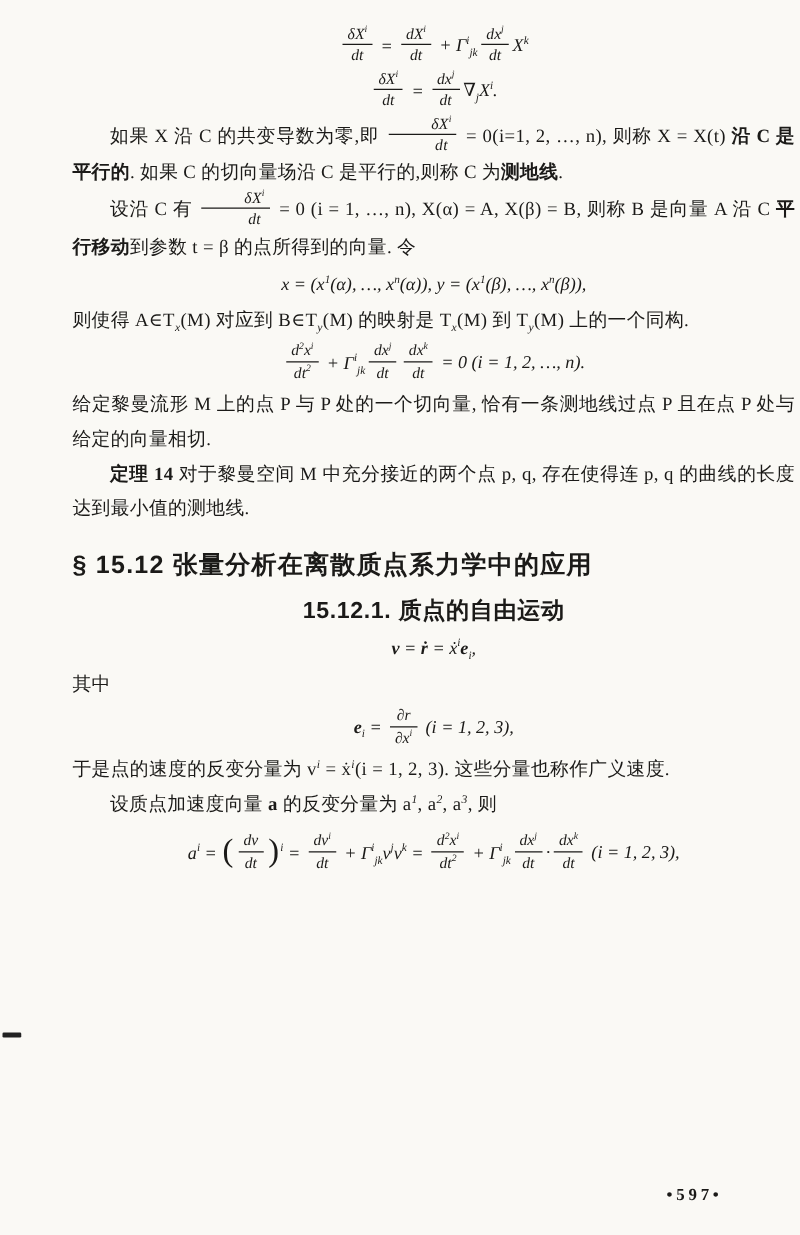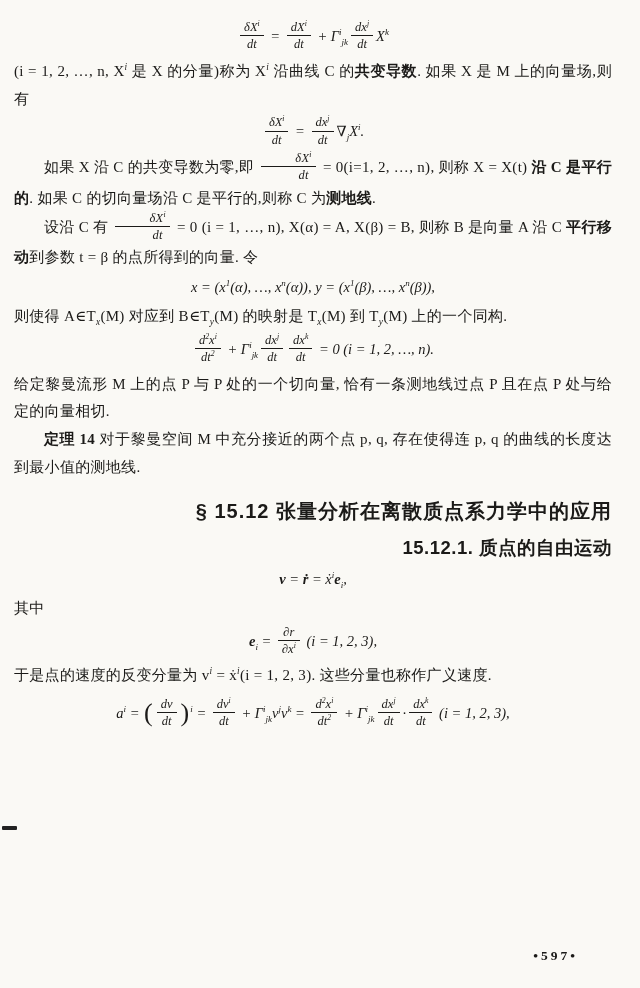--- a/index.html
+++ b/index.html
@@ -7,21 +7,22 @@
     position:relative;
     width:640px;height:988px;
     margin:0 auto;
     background:#faf9f5;
     color:#1b1a18;
     font-family:"Liberation Serif","DejaVu Serif",serif;
     overflow:hidden;
     box-sizing:border-box;
   }
   .content{
-    padding:18px 28px 0 14px;
+    padding:18px 4px 0 14px;
+    margin-left:44px;
   }
   .blk{margin:0;}
   .p{
     font-size:15px;
     line-height:1.85;
     text-align:justify;
     letter-spacing:0.3px;
   }
   .p.indent{text-indent:2em;}
   .eq{
@@ -50,29 +51,29 @@
     font-size:26px;
     font-style:normal;
     vertical-align:middle;
     position:relative;top:-2px;
     margin:0 1px;
   }
   .h1{
     font-family:"Liberation Sans","DejaVu Sans",sans-serif;
     font-weight:bold;
     font-size:20px;
-    text-align:right;
+    text-align:left;
     margin:16px 0 10px 0;
     letter-spacing:1px;
   }
   .h2{
     font-family:"Liberation Sans","DejaVu Sans",sans-serif;
     font-weight:bold;
     font-size:18.5px;
-    text-align:right;
+    text-align:center;
     margin:4px 0 8px 0;
     letter-spacing:0.5px;
   }
   b{font-weight:bold;}
   .page-number{
     position:absolute;
     right:62px;bottom:24px;
     font-size:13.5px;
     font-weight:bold;
     letter-spacing:3px;
@@ -84,32 +85,32 @@
     background:#222;
     border-radius:1px;
   }
 </style>
 </head>
 <body>
 
 <div class="page">
   <div class="content">
       <div class="blk eq"><span class="frac"><span class="num">δX<sup>i</sup></span><span class="den">dt</span></span><span> = </span><span class="frac"><span class="num">dX<sup>i</sup></span><span class="den">dt</span></span><span> + Γ<sup>i</sup><sub>jk</sub></span><span class="frac"><span class="num">dx<sup>j</sup></span><span class="den">dt</span></span><span>X<sup>k</sup></span></div>
-      <div class="blk p"><span>(i = 1, 2, …, n, X<sup>i</sup> 是 X 的分量)称为 X<sup>i</sup> 沿曲线 C 的</span><b>共变导数</b><span>. 如果 X 是 M 上的向量场,则有</span></div>
       <div class="blk eq"><span class="frac"><span class="num">δX<sup>i</sup></span><span class="den">dt</span></span><span> = </span><span class="frac"><span class="num">dx<sup>j</sup></span><span class="den">dt</span></span><span>∇<sub>j</sub>X<sup>i</sup>.</span></div>
       <div class="blk p indent"><span>如果 X 沿 C 的共变导数为零,即 </span><span class="frac"><span class="num">δX<sup>i</sup></span><span class="den">dt</span></span><span> = 0(i=1, 2, …, n), 则称 X = X(t) </span><b>沿 C 是平行的</b><span>. 如果 C 的切向量场沿 C 是平行的,则称 C 为</span><b>测地线</b><span>.</span></div>
       <div class="blk p indent"><span>设沿 C 有 </span><span class="frac"><span class="num">δX<sup>i</sup></span><span class="den">dt</span></span><span> = 0 (i = 1, …, n), X(α) = A, X(β) = B, 则称 B 是向量 A 沿 C </span><b>平行移动</b><span>到参数 t = β 的点所得到的向量. 令</span></div>
       <div class="blk eq"><span>x = (x<sup>1</sup>(α), …, x<sup>n</sup>(α)),  y = (x<sup>1</sup>(β), …, x<sup>n</sup>(β)),</span></div>
       <div class="blk p"><span>则使得 A∈T<sub>x</sub>(M) 对应到 B∈T<sub>y</sub>(M) 的映射是 T<sub>x</sub>(M) 到 T<sub>y</sub>(M) 上的一个同构.</span></div>
       <div class="blk eq"><span class="frac"><span class="num">d<sup>2</sup>x<sup>i</sup></span><span class="den">dt<sup>2</sup></span></span><span> + Γ<sup>i</sup><sub>jk</sub></span><span class="frac"><span class="num">dx<sup>j</sup></span><span class="den">dt</span></span><span class="frac"><span class="num">dx<sup>k</sup></span><span class="den">dt</span></span><span> = 0 (i = 1, 2, …, n).</span></div>
       <div class="blk p"><span>给定黎曼流形 M 上的点 P 与 P 处的一个切向量, 恰有一条测地线过点 P 且在点 P 处与给定的向量相切.</span></div>
       <div class="blk p indent"><b>定理 14</b><span>  对于黎曼空间 M 中充分接近的两个点 p, q, 存在使得连 p, q 的曲线的长度达到最小值的测地线.</span></div>
       <div class="blk h1"><span>§ 15.12  张量分析在离散质点系力学中的应用</span></div>
       <div class="blk h2"><span>15.12.1. 质点的自由运动</span></div>
       <div class="blk eq"><b>v</b><span> = </span><b>ṙ</b><span> = ẋ<sup>i</sup></span><b>e</b><span><sub>i</sub>,</span></div>
       <div class="blk p"><span>其中</span></div>
       <div class="blk eq"><b>e</b><span><sub>i</sub> = </span><span class="frac"><span class="num">∂r</span><span class="den">∂x<sup>i</sup></span></span><span> (i = 1, 2, 3),</span></div>
       <div class="blk p"><span>于是点的速度的反变分量为 v<sup>i</sup> = ẋ<sup>i</sup>(i = 1, 2, 3). 这些分量也称作广义速度.</span></div>
+      <div class="blk p indent"><span>设质点加速度向量 </span><b>a</b><span> 的反变分量为 a<sup>1</sup>, a<sup>2</sup>, a<sup>3</sup>, 则</span></div>
       <div class="blk eq"><span>a<sup>i</sup> = </span><span class="bigpar">(</span><span class="frac"><span class="num">dv</span><span class="den">dt</span></span><span class="bigpar">)</span><span><sup>i</sup> = </span><span class="frac"><span class="num">dv<sup>i</sup></span><span class="den">dt</span></span><span> + Γ<sup>i</sup><sub>jk</sub>v<sup>j</sup>v<sup>k</sup> = </span><span class="frac"><span class="num">d<sup>2</sup>x<sup>i</sup></span><span class="den">dt<sup>2</sup></span></span><span> + Γ<sup>i</sup><sub>jk</sub></span><span class="frac"><span class="num">dx<sup>j</sup></span><span class="den">dt</span></span><span>·</span><span class="frac"><span class="num">dx<sup>k</sup></span><span class="den">dt</span></span><span> (i = 1, 2, 3),</span></div>
     </div>
   <div class="scan-dash"></div>
   <div class="page-number">•597•</div>
 </div>
 
 </body></html>

